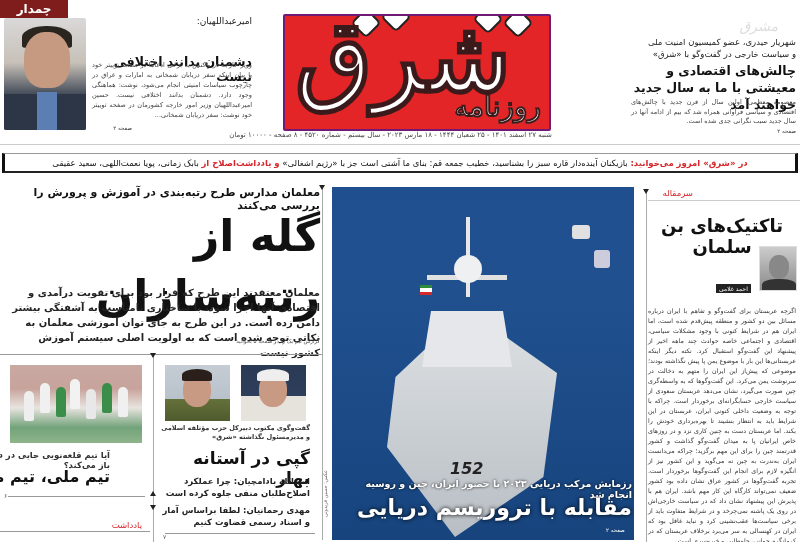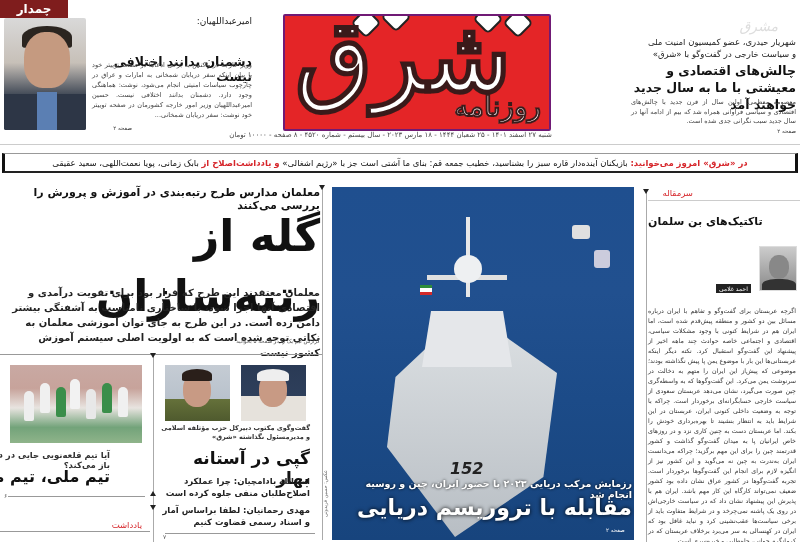--- a/index.html
+++ b/index.html
@@ -81,21 +81,21 @@
   .ship .s2 { position: absolute; left: 240px; top: 38px; width: 18px; height: 14px; background: #e0e0e0; border-radius: 3px; }
   .ship .s3 { position: absolute; left: 262px; top: 63px; width: 16px; height: 18px; background: #ccd; border-radius: 3px; }
   .ship .num { position: absolute; left: 118px; top: 272px; color: #222; font-size: 16px; font-weight: bold; font-style: italic; }
   .ship-kicker { left: 340px; top: 478px; width: 292px; font-size: 9.5px; font-weight: bold; color: #fff; text-align: right; text-shadow: 0 0 3px #000; }
   .ship-head { left: 340px; top: 495px; width: 292px; font-size: 22px; font-weight: 900; color: #fff; text-align: right; text-shadow: 0 0 4px #000; }
   .ship-page { left: 606px; top: 527px; font-size: 5.5px; color: #fff; }
   .ship-credit { left: 322px; top: 470px; font-size: 5px; color: #666; writing-mode: vertical-rl; transform: rotate(180deg); }
 
   
   .ed-label { right: 107px; top: 188px; font-size: 8.5px; color: #d6262b; }
-  .ed-head { right: 4px; top: 215px; width: 148px; font-size: 11px; font-weight: bold; text-align: left; }
+  .ed-head { right: 4px; top: 215px; width: 148px; font-size: 18px; font-weight: bold; text-align: center; }
   .ed-photo { left: 759px; top: 246px; width: 38px; height: 45px; background: linear-gradient(180deg,#ccc 0%,#8a8a8a 100%); border: 1px solid #ddd; overflow: hidden; }
   .ed-photo .f { position: absolute; left: 9px; top: 8px; width: 20px; height: 24px; background: #888; border-radius: 45%; }
   .ed-photo .b { position: absolute; left: 2px; top: 32px; width: 34px; height: 14px; background: #333; border-radius: 40% 40% 0 0; }
   .ed-author { left: 716px; top: 284px; padding: 0 3px; background: #222; color: #fff; font-size: 6px; line-height: 9px; }
   .ed-body { right: 4px; top: 306px; width: 148px; font-size: 6.3px; line-height: 10px; color: #333; text-align: justify; }
 </style>
 </head>
 <body>
 
 <div class="abs lt-badge">چمدار</div>

